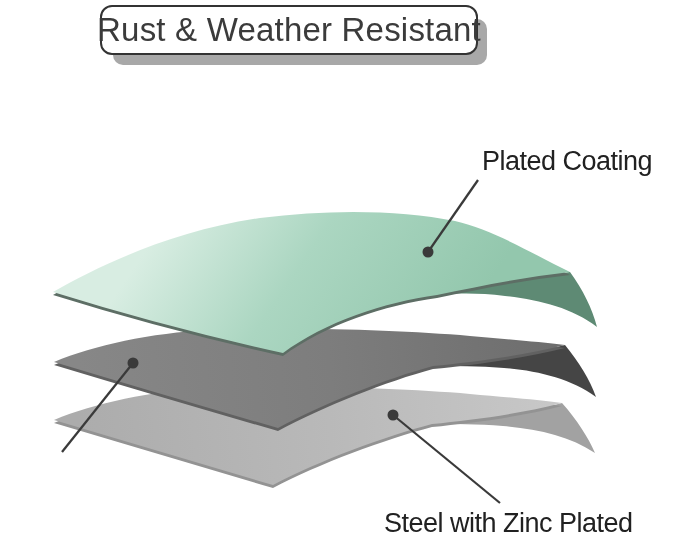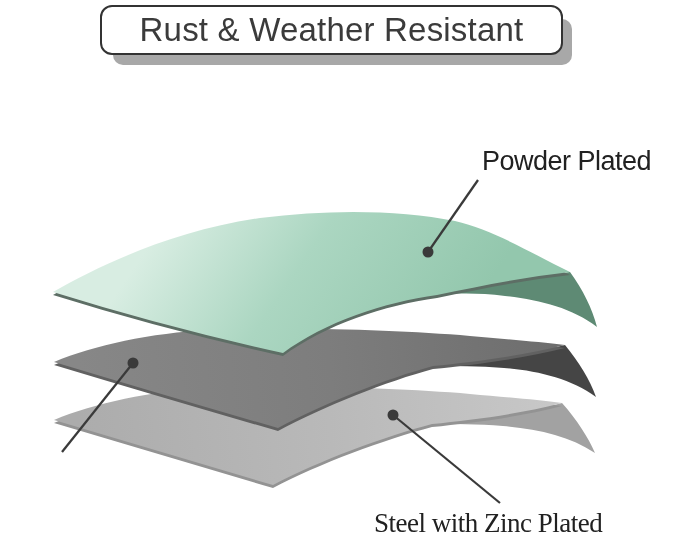--- a/index.html
+++ b/index.html
@@ -12,21 +12,21 @@
     width: 679px;
     height: 538px;
     background: #ffffff;
     overflow: hidden;
     font-family: "Liberation Sans", sans-serif;
   }
   .banner {
     position: absolute;
     left: 100px;
     top: 5px;
-    width: 463px;
+    width: 378px;
     height: 50px;
     background: #ffffff;
     border: 2.5px solid #333333;
     border-radius: 12px;
     box-shadow: 11px 12px 0 -2px #a8a8a8;
     display: flex;
     align-items: center;
     justify-content: center;
     box-sizing: border-box;
   }
@@ -46,21 +46,21 @@
   .layer-label {
     position: absolute;
     font-size: 27px;
     line-height: 1;
     color: #212121;
     letter-spacing: -0.5px;
     white-space: nowrap;
   }
   .label-powder { left: 482px; top: 148px; }
   .label-ecoat  { left: 1px;   top: 455px; }
-  .label-steel  { left: 374px; top: 510px; font-family: Liberation Serif, serif; }
+  .label-steel  { left: 384px; top: 510px; }
 </style>
 </head>
 <body>
 
 <div class="stage">
 
   <div class="banner">
     <span class="banner-text">Rust &amp; Weather Resistant</span>
   </div>
 
@@ -108,16 +108,16 @@
     <g>
       <line x1="62" y1="452" x2="133" y2="363" stroke-width="2.25" stroke="#3a3a3a"></line>
       <circle cx="133" cy="363" r="5.5" fill="#3a3a3a"></circle>
     </g>
     <g>
       <line x1="500" y1="503" x2="393" y2="415" stroke-width="2.25" stroke="#3a3a3a"></line>
       <circle cx="393" cy="415" r="5.5" fill="#3a3a3a"></circle>
     </g>
   </svg>
 
-  <div class="layer-label label-powder">Powder Plated</div>
+  <div class="layer-label label-powder">Plated Coating</div>
   <div class="layer-label label-steel">Steel with Zinc Plated</div>
 
 </div>
 
 </body></html>

